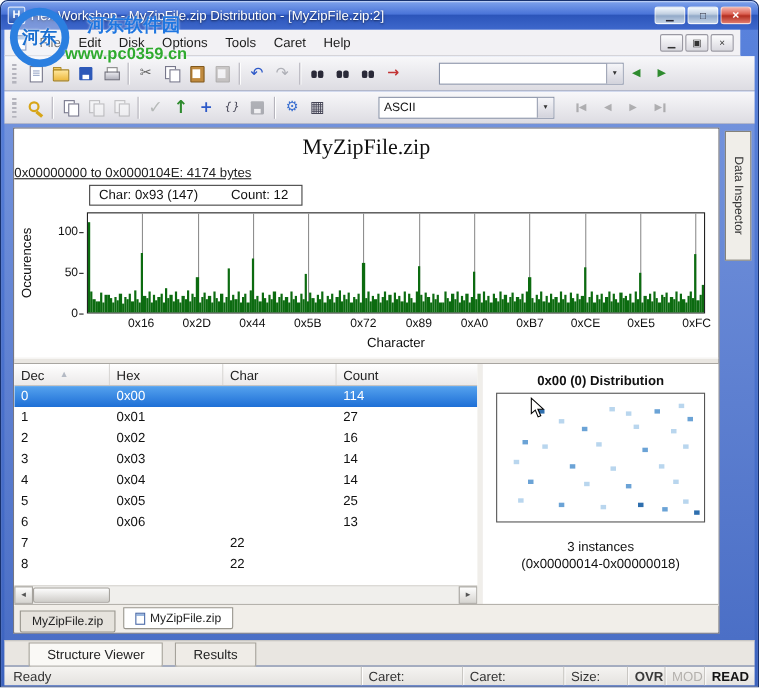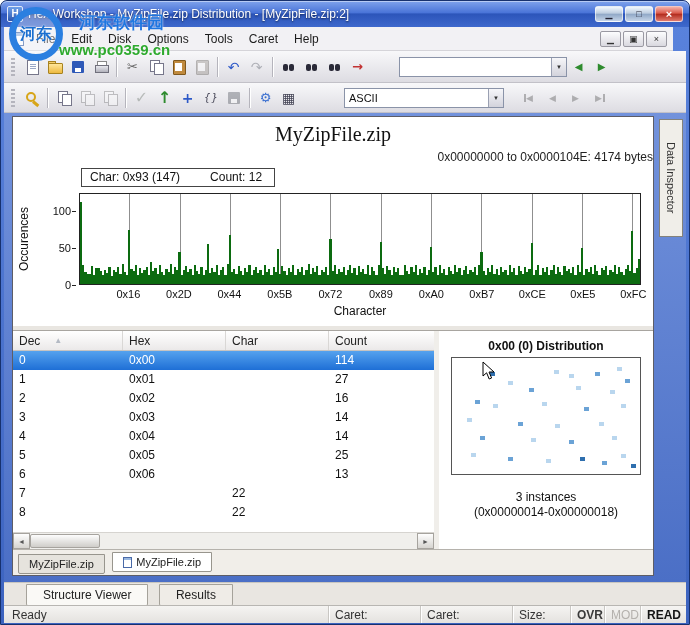--- a/index.html
+++ b/index.html
@@ -84,21 +84,21 @@
     display:flex;align-items:center;justify-content:center;font-size:6px;color:#333;}
   
   .mdi{position:absolute;top:112px;left:3px;right:3px;height:469px;background:linear-gradient(180deg,#7292dc,#4b6fc6);}
   .doc{position:absolute;left:8px;top:3px;width:642px;height:460px;background:#fff;border:1px solid #5d5d66;}
   .inspector{position:absolute;right:3px;top:6px;width:24px;height:118px;background:#f0eee9;border:1px solid #84827a;
     writing-mode:vertical-rl;font-size:11px;color:#333;text-align:center;line-height:22px;cursor:default;}
   
   .chart-pane{position:absolute;top:0;left:0;right:0;height:208px;background:#fff;}
   .chart-title{position:absolute;top:6px;left:0;right:0;text-align:center;
     font-family:"Liberation Serif",serif;font-size:20px;color:#111;}
-  .chart-subtitle{position:absolute;top:33px;left:0;right:0;text-align:right;font-size:12px;color:#222;}
+  .chart-subtitle{position:absolute;top:33px;left:0;right:12px;text-align:left;font-size:12px;color:#222;text-decoration:underline;}
   .chart-tooltip{position:absolute;left:68px;top:51px;border:1px solid #444;background:#fff;
     padding:1px 12px 2px 8px;font-size:12px;display:inline-flex;gap:30px;color:#111;z-index:5;}
   .ylabel{position:absolute;left:4px;top:76px;height:92px;writing-mode:vertical-rl;transform:rotate(180deg);
     font-size:12px;color:#111;text-align:center;}
   .yticks{position:absolute;left:30px;top:76px;height:92px;width:32px;}
   .ytick{position:absolute;right:4px;transform:translateY(-50%);font-size:11px;color:#111;}
   .ytick::after{content:"";position:absolute;right:-5px;top:50%;width:4px;height:1px;background:#222;}
   .plot{position:absolute;left:66px;right:12px;top:76px;height:92px;border:1px solid #222;background:#fff;}
   .gridline{position:absolute;top:0;bottom:0;width:1px;background:#8f8f8f;z-index:1;}
   .bars{position:absolute;inset:0;display:flex;align-items:flex-end;z-index:2;}
@@ -108,21 +108,21 @@
   .xlabel{position:absolute;left:66px;right:12px;top:187px;text-align:center;font-size:12px;color:#111;}
   .hsplit{position:absolute;top:208px;left:0;right:0;height:6px;background:#e9e6e1;
     border-top:1px solid #fff;border-bottom:1px solid #a8a5a0;cursor:row-resize;}
   
   .bottom-pane{position:absolute;top:214px;left:0;right:0;height:220px;background:#fff;}
   .freq-table{position:absolute;left:0;top:0;width:421px;bottom:0;background:#fff;}
   .thead{display:flex;height:20px;background:linear-gradient(#ffffff,#ebe9e9);border-bottom:1px solid #c6c4c2;font-size:12px;color:#222;}
   .th{display:flex;align-items:center;padding-left:6px;border-right:1px solid #d9d7d5;}
   .th.c3{border-right:none;}
   .sort{color:#b4bac4;font-size:8px;margin-left:14px;}
-  .c0{width:110px;}.c1{width:103px;}.c2{width:103px;}.c3{flex:1;}
+  .c0{width:87px;}.c1{width:103px;}.c2{width:103px;}.c3{flex:1;}
   .tbody{position:absolute;top:20px;left:0;right:0;bottom:20px;overflow:hidden;}
   .trow{display:flex;height:19px;line-height:19px;font-size:12px;color:#111;}
   .tcell{padding-left:6px;white-space:nowrap;overflow:hidden;}
   .trow.sel{background:linear-gradient(#55a2ee,#1e6fd6);color:#fff;}
   .hscroll{position:absolute;left:0;bottom:2px;width:421px;height:17px;background:#f0efec;border-top:1px solid #d6d4d0;display:flex;}
   .sbtn{width:17px;height:16px;background:linear-gradient(#fefefe,#d6d4d0);border:1px solid #a6a39e;
     font-size:7px;color:#555;display:flex;align-items:center;justify-content:center;}
   .sthumb{width:70px;height:14px;margin:1px 0;background:linear-gradient(#fdfdfd,#cfcdc9);border:1px solid #a6a39e;border-radius:2px;}
   .strack{flex:1;}
   .vsplit{position:absolute;left:421px;width:5px;top:0;bottom:0;background:#f0eeea;cursor:col-resize;}

